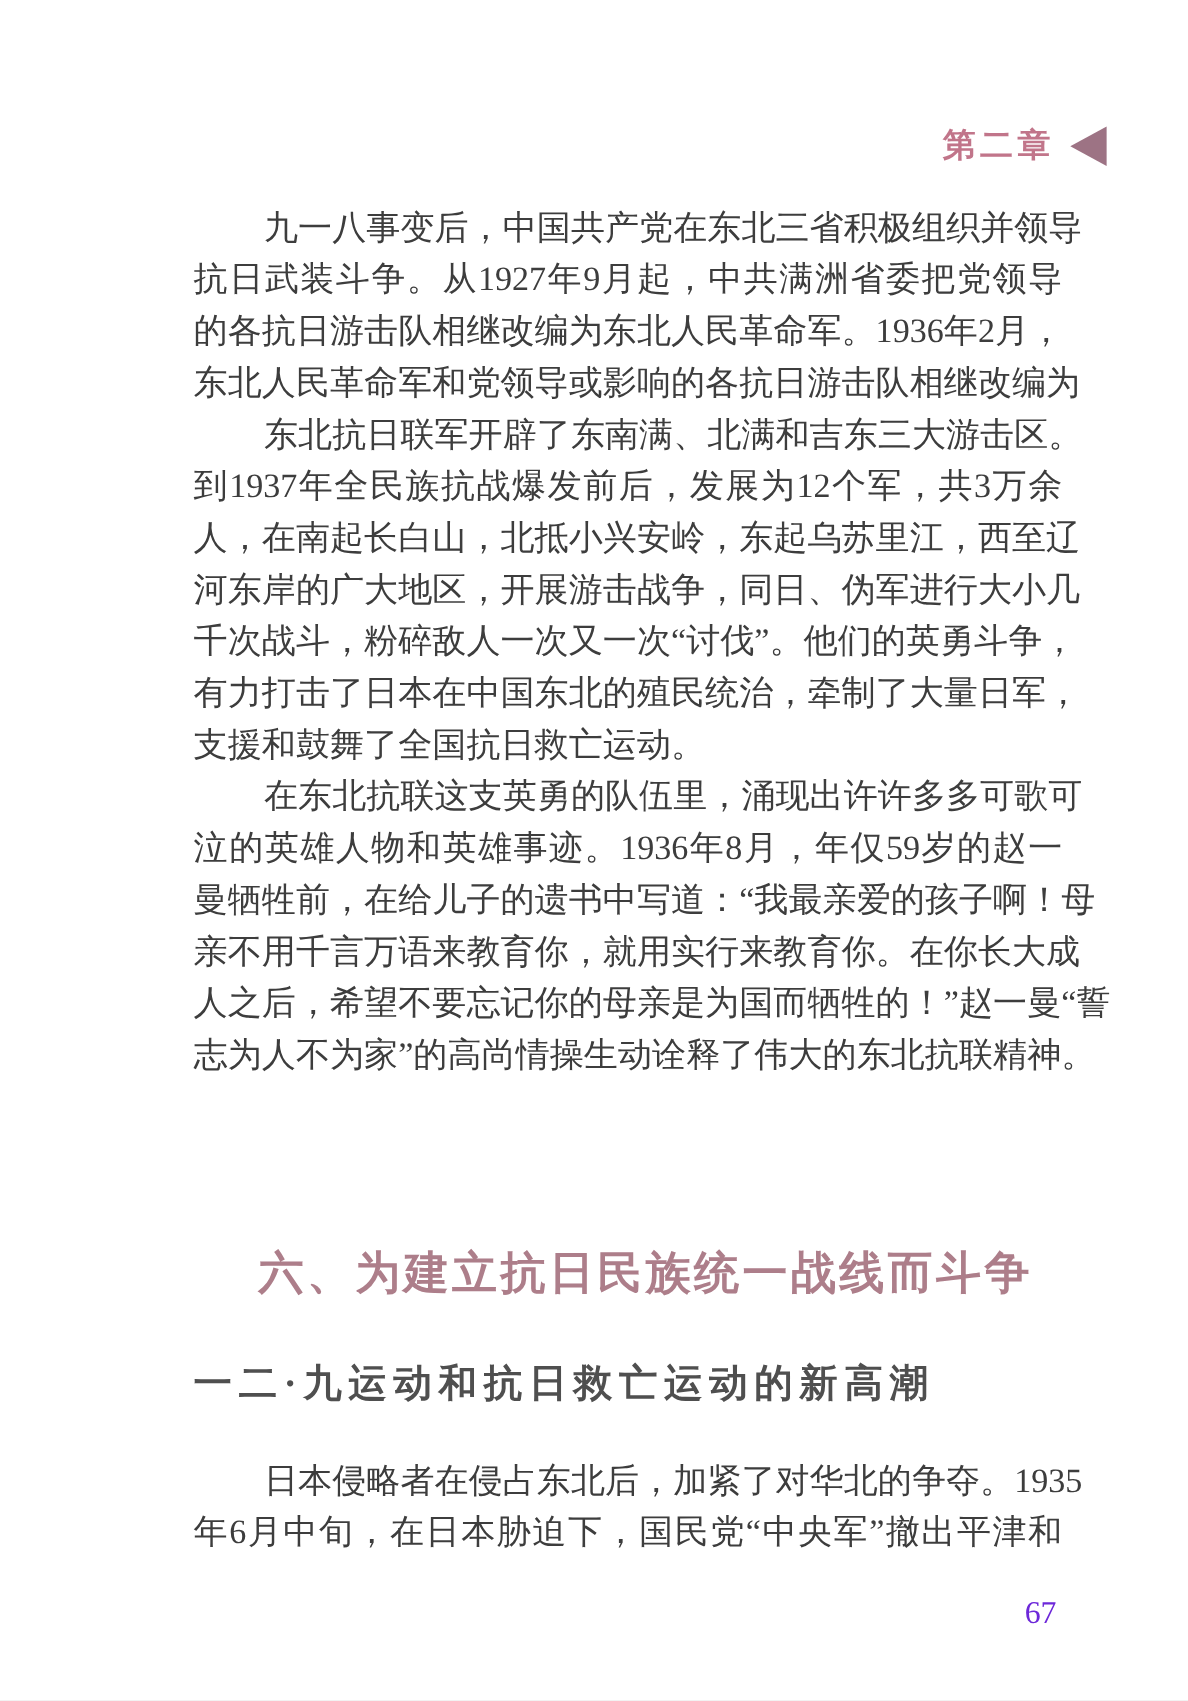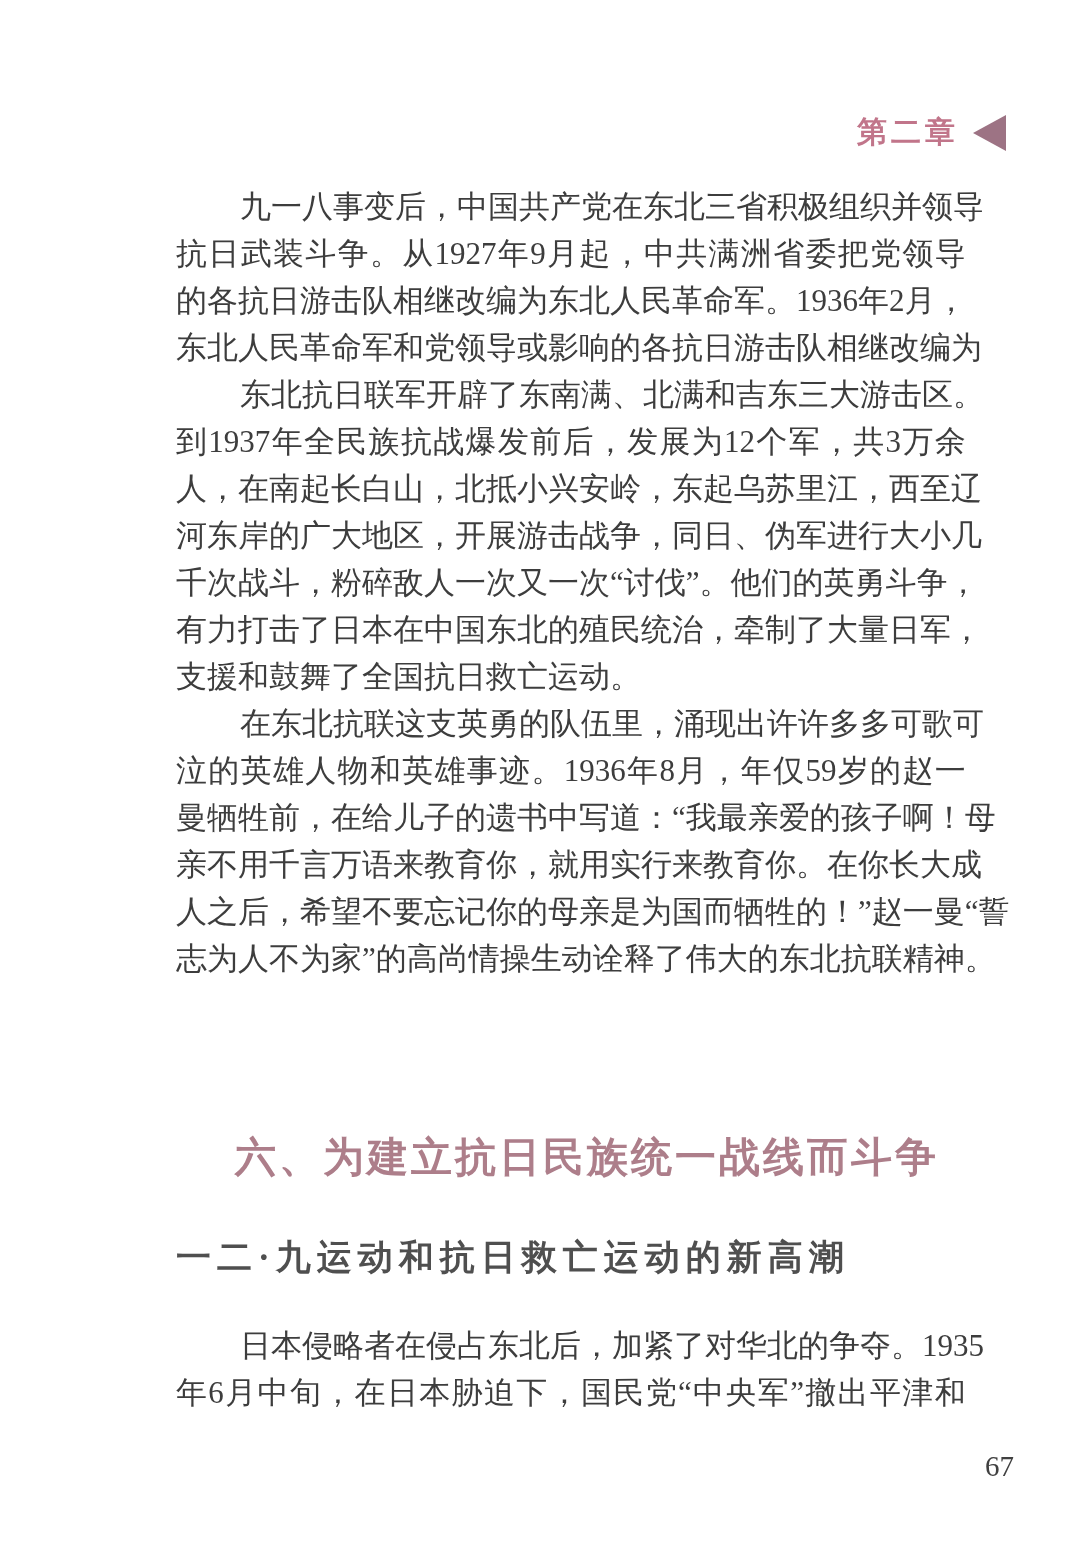--- a/index.html
+++ b/index.html
@@ -92,25 +92,25 @@
     font-weight: 600;
     color: #4f4f4f;
     letter-spacing: 6px;
     line-height: 50px;
   }
 
   
   .pagenum {
     position: absolute;
     top: 1450px;
-    left: 954px;
+    left: 916px;
     width: 60px;
-    text-align: right;
+    text-align: center;
     font-size: 29px;
-    color: #404040;
+    color: #6d28d9;
   }
 </style>
 </head>
 <body>
 
 <div class="page">
 
   <div class="header">
     <span class="ch-label">第二章</span>
     <span class="tri"></span>

